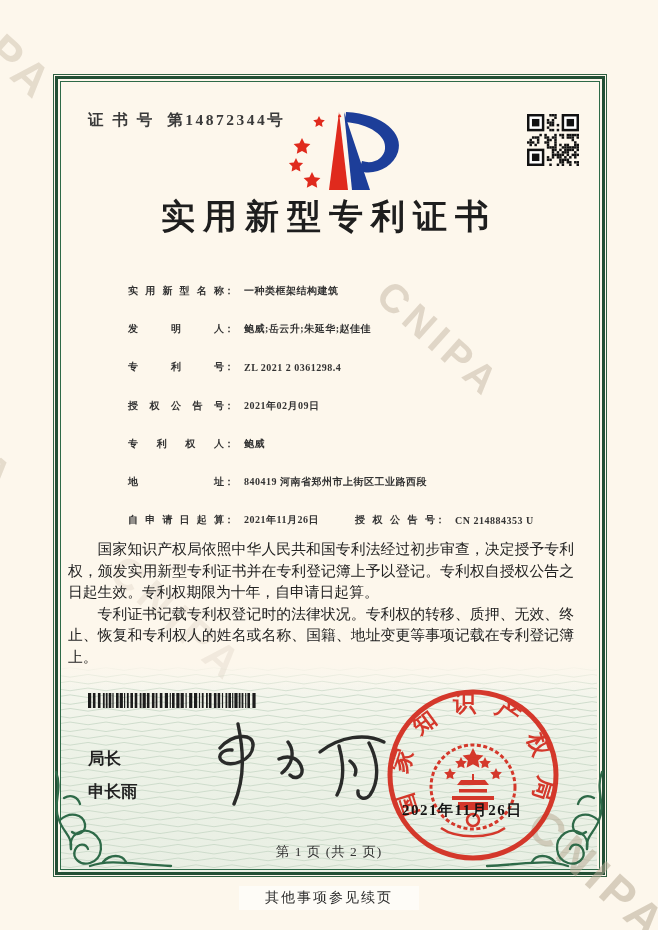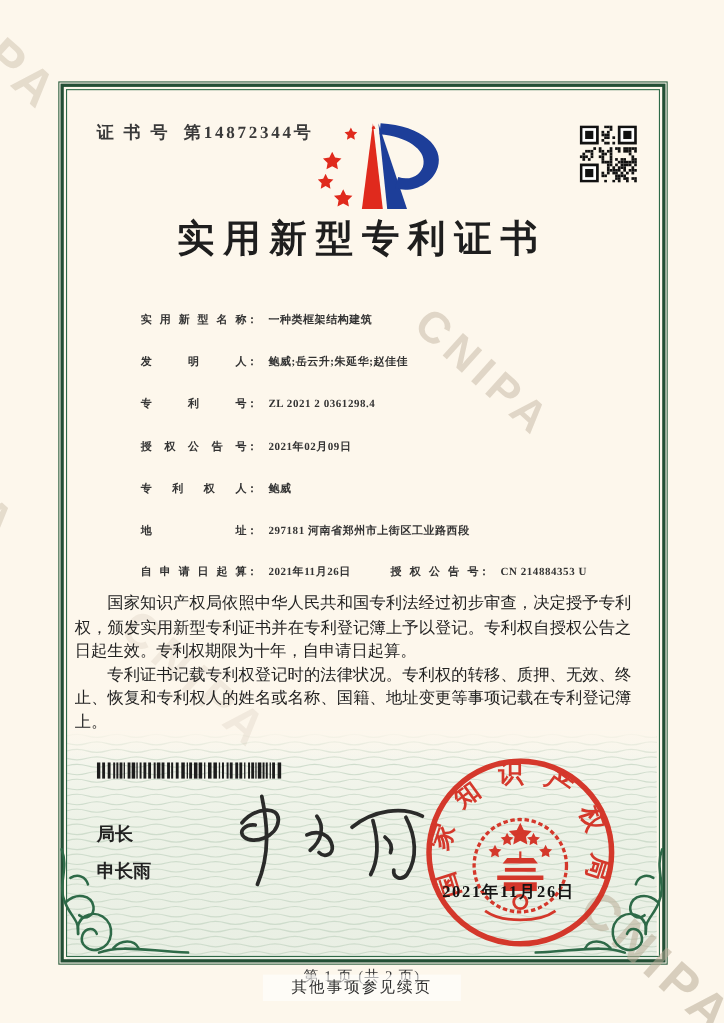--- a/index.html
+++ b/index.html
@@ -52,21 +52,21 @@
 
   
   .barcode{position:absolute;left:88px;top:693px;z-index:3;}
   .officer{position:absolute;left:88px;top:742px;z-index:3;font-size:16.5px;
            font-weight:600;color:#222;line-height:33px;}
   .sig{position:absolute;left:192px;top:716px;z-index:3;}
   .seal{position:absolute;left:384px;top:686px;z-index:4;opacity:0.92;}
   .sealdate{position:absolute;left:402px;top:801px;z-index:5;font-size:15px;
             letter-spacing:1.5px;color:#141414;font-weight:600;}
   .pageinfo{position:absolute;left:0;top:843px;width:100%;text-align:center;
-            font-size:13.5px;color:#333;z-index:3;letter-spacing:1px;margin-top:36px;}
+            font-size:13.5px;color:#333;z-index:3;letter-spacing:1px;}
   .flourish{position:absolute;top:770px;z-index:3;}
   .flourish.fl{left:48px;}
   .flourish.fr{left:485px;transform:scaleX(-1);}
   .footnote{position:absolute;left:0;top:886px;width:100%;text-align:center;z-index:3;font-family:Liberation Mono, monospace;}
   .footnote span{display:inline-block;background:rgba(255,255,255,0.6);
             padding:3px 26px;font-size:14px;color:#2e2e2e;letter-spacing:2px;}
 </style>
 </head>
 <body>
 
@@ -293,21 +293,21 @@
       <span class="fvalue">2021年02月09日</span>
     </div>
     <div class="frow">
       <span class="flabel">专利权人</span>
         <span class="fcolon">：</span>
       <span class="fvalue">鲍威</span>
     </div>
     <div class="frow">
       <span class="flabel">地址</span>
         <span class="fcolon">：</span>
-      <span class="fvalue">297181 河南省郑州市上街区工业路西段</span>
+      <span class="fvalue">840419 河南省郑州市上街区工业路西段</span>
     </div>
     <div class="frow">
       <span class="flabel">自申请日起算</span>
         <span class="fcolon">：</span>
       <span class="fvalue">2021年11月26日</span>
       <span class="grant2">
         <span class="flabel">授权公告号</span>
           <span class="fcolon">：</span>
         <span class="fvalue">CN 214884353 U</span>
       </span>

